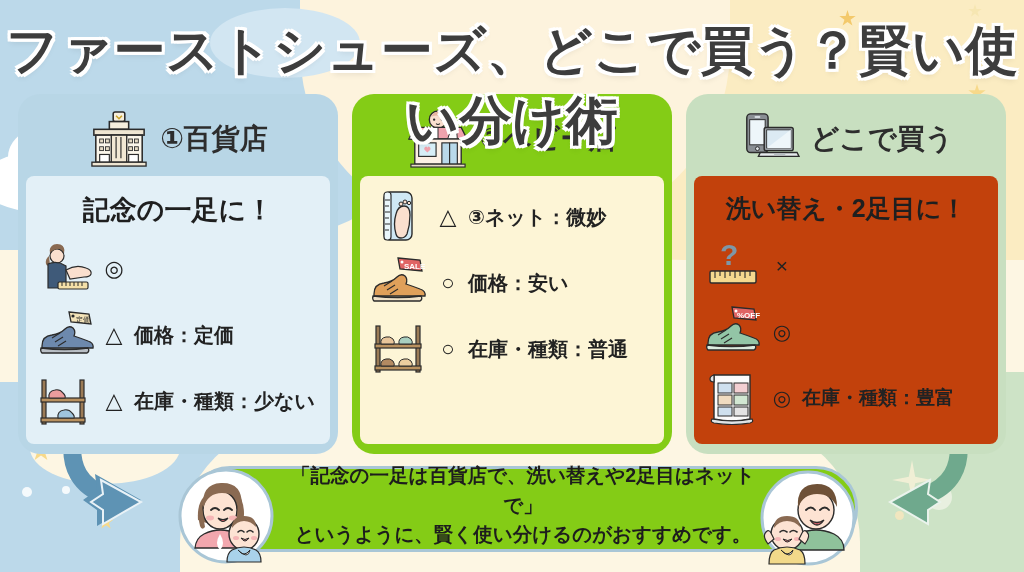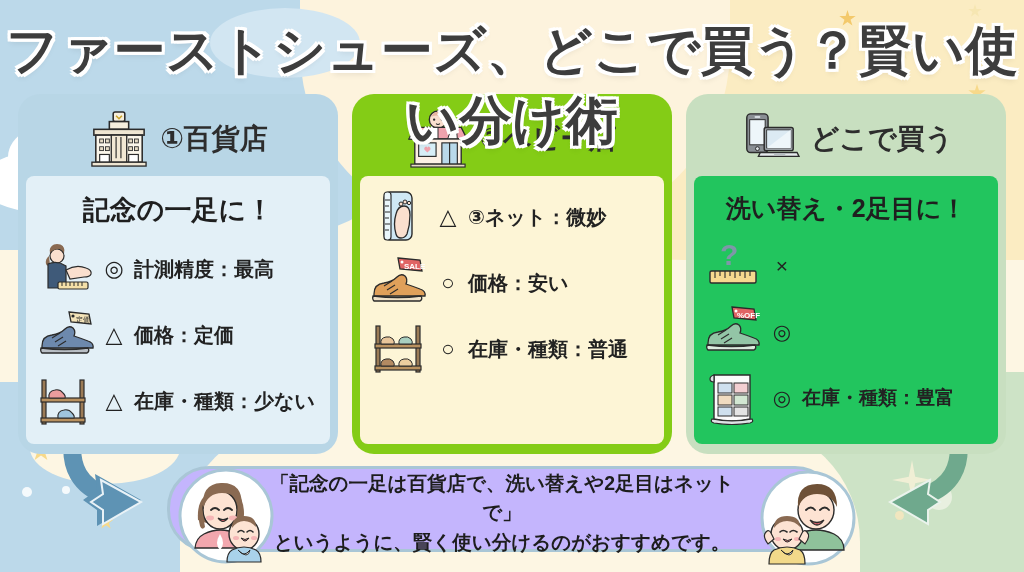--- a/index.html
+++ b/index.html
@@ -149,21 +149,21 @@
 
   .card-body {
     flex: 1;
     border-radius: 8px;
     padding: 10px 10px 12px 10px;
     display: flex;
     flex-direction: column;
   }
   .card.blue   .card-body { background: #e3f0f7; }
   .card.yellow .card-body { background: #fdf5d6; }
-  .card.green  .card-body { background: #22c55e; }
+  .card.green  .card-body { background: #c2410c; }
 
   .card-sub {
     text-align: center;
     font-size: 27px;
     font-weight: bold;
     color: #1f1f1f;
     padding: 6px 0 10px 0;
     white-space: nowrap;
   }
   .card.green .card-sub { font-size: 25px; }
@@ -184,27 +184,27 @@
   .card.green .f-mark { font-size: 21px; }
 
   
   .arrow-svg { position: absolute; z-index: 4; }
   .arrow-left-wrap  { left: 55px;  top: 432px; }
   .arrow-right-wrap { right: 48px; top: 432px; }
 
   
   .summary {
     position: absolute;
-    left: 167px; top: 466px;
+    left: 188px; top: 466px;
     width: 670px; height: 86px;
-    background: #c4b5fd;
+    background: #84cc16;
     border: 3px solid #a9c6d6;
     border-radius: 42px;
     display: flex;
-    align-items: flex-start;
+    align-items: flex-end;
     justify-content: center;
     z-index: 6;
   }
   .summary-text {
     text-align: center;
     font-size: 19.5px;
     font-weight: bold;
     color: #1d1d1d;
     line-height: 1.5;
     white-space: pre-line;
@@ -299,21 +299,20 @@
               <g stroke="#2b2b2b" stroke-width="1">
                 <line x1="26" y1="40" x2="26" y2="44"></line>
                   <line x1="30" y1="40" x2="30" y2="44"></line>
                 <line x1="34" y1="40" x2="34" y2="44"></line>
                   <line x1="38" y1="40" x2="38" y2="44"></line>
                 <line x1="42" y1="40" x2="42" y2="44"></line>
                   <line x1="46" y1="40" x2="46" y2="44"></line>
               </g>
             </svg>
             <div class="f-mark">◎</div>
-            <div class="f-text">計測精度：最高</div>
           </div>
 
           <div class="feature">
             <svg class="f-icon" viewBox="0 0 58 54">
               <path d="M6 38 q0 -10 10 -11 q8 -1 13 -6 q4 -4 8 -1 q3 3 1 8 q6 2 14 5 q6 2 5 7 l-51 0 q-0 -1 0 -2z" fill="#6d89ad" stroke="#2b2b2b" stroke-width="1.3"></path>
               <path d="M5 40 q24 3 47 0 q2 3 -1 5 l-45 0 q-2 -2 -1 -5z" fill="#b9bfc5" stroke="#2b2b2b" stroke-width="1.3"></path>
               <g stroke="#2b2b2b" stroke-width="1.1" fill="none">
                 <path d="M16 30 l8 -5"></path>
                   <path d="M19 34 l8 -5"></path>
                   <path d="M22 38 l8 -5"></path>

